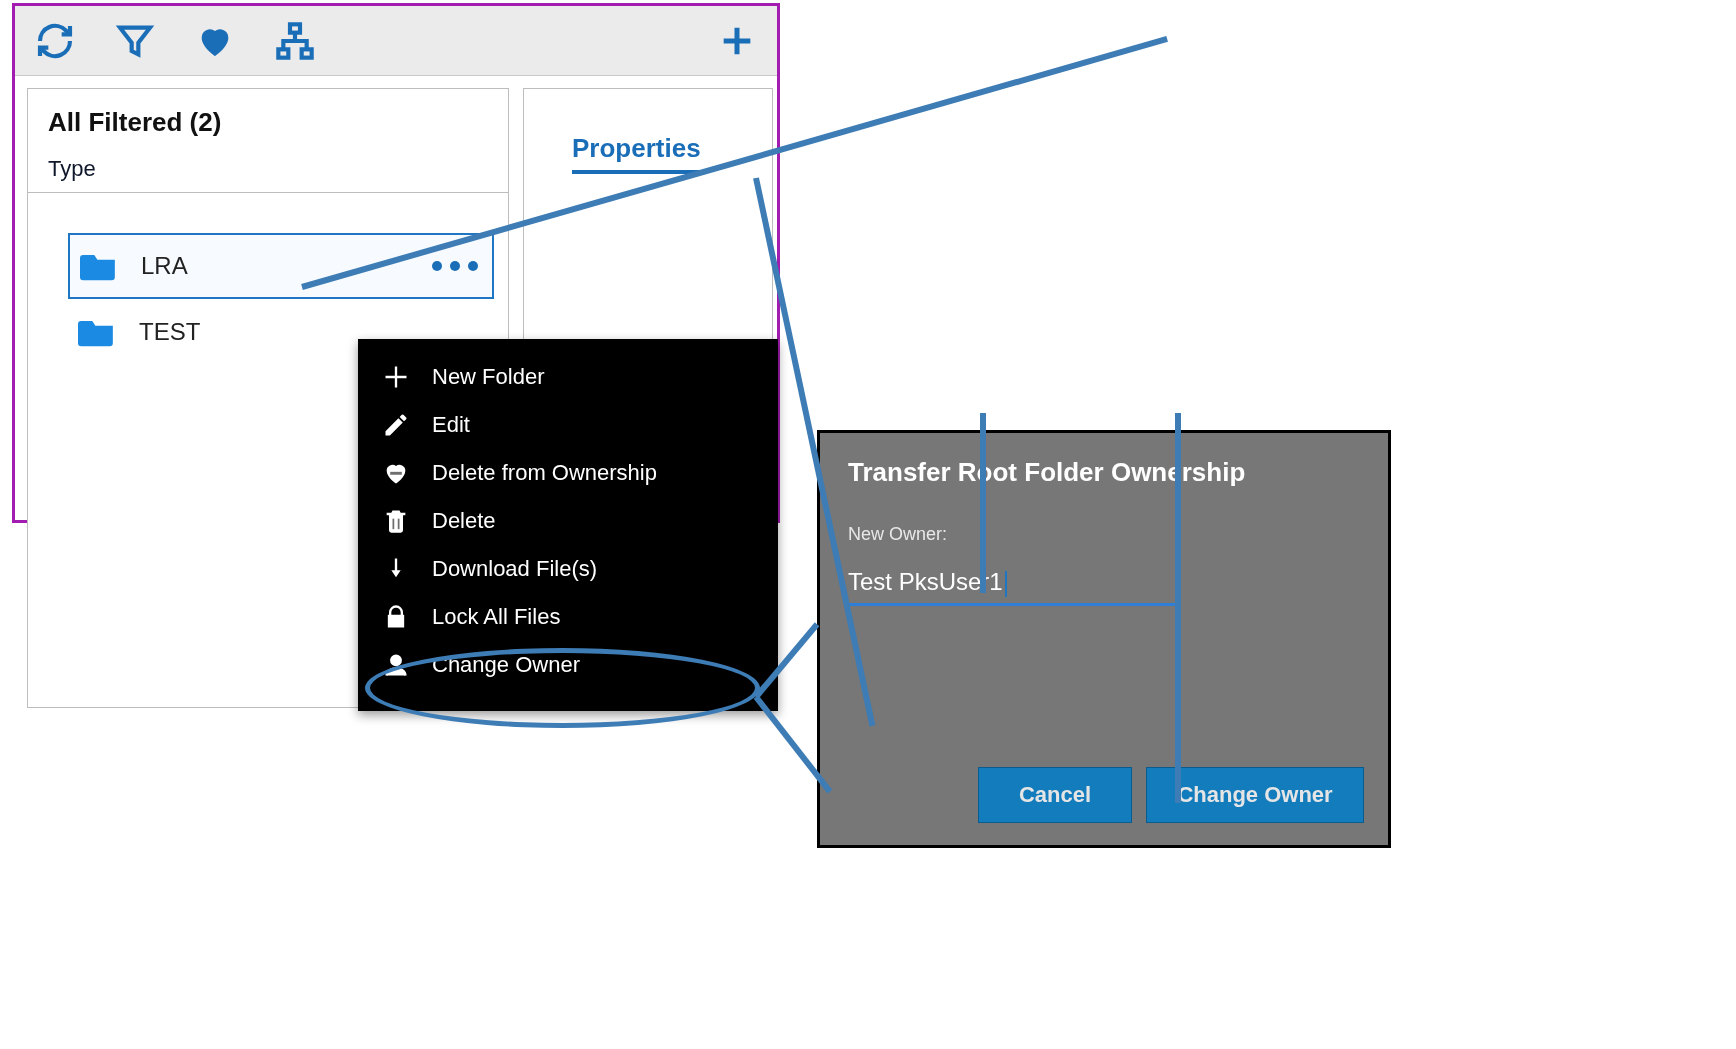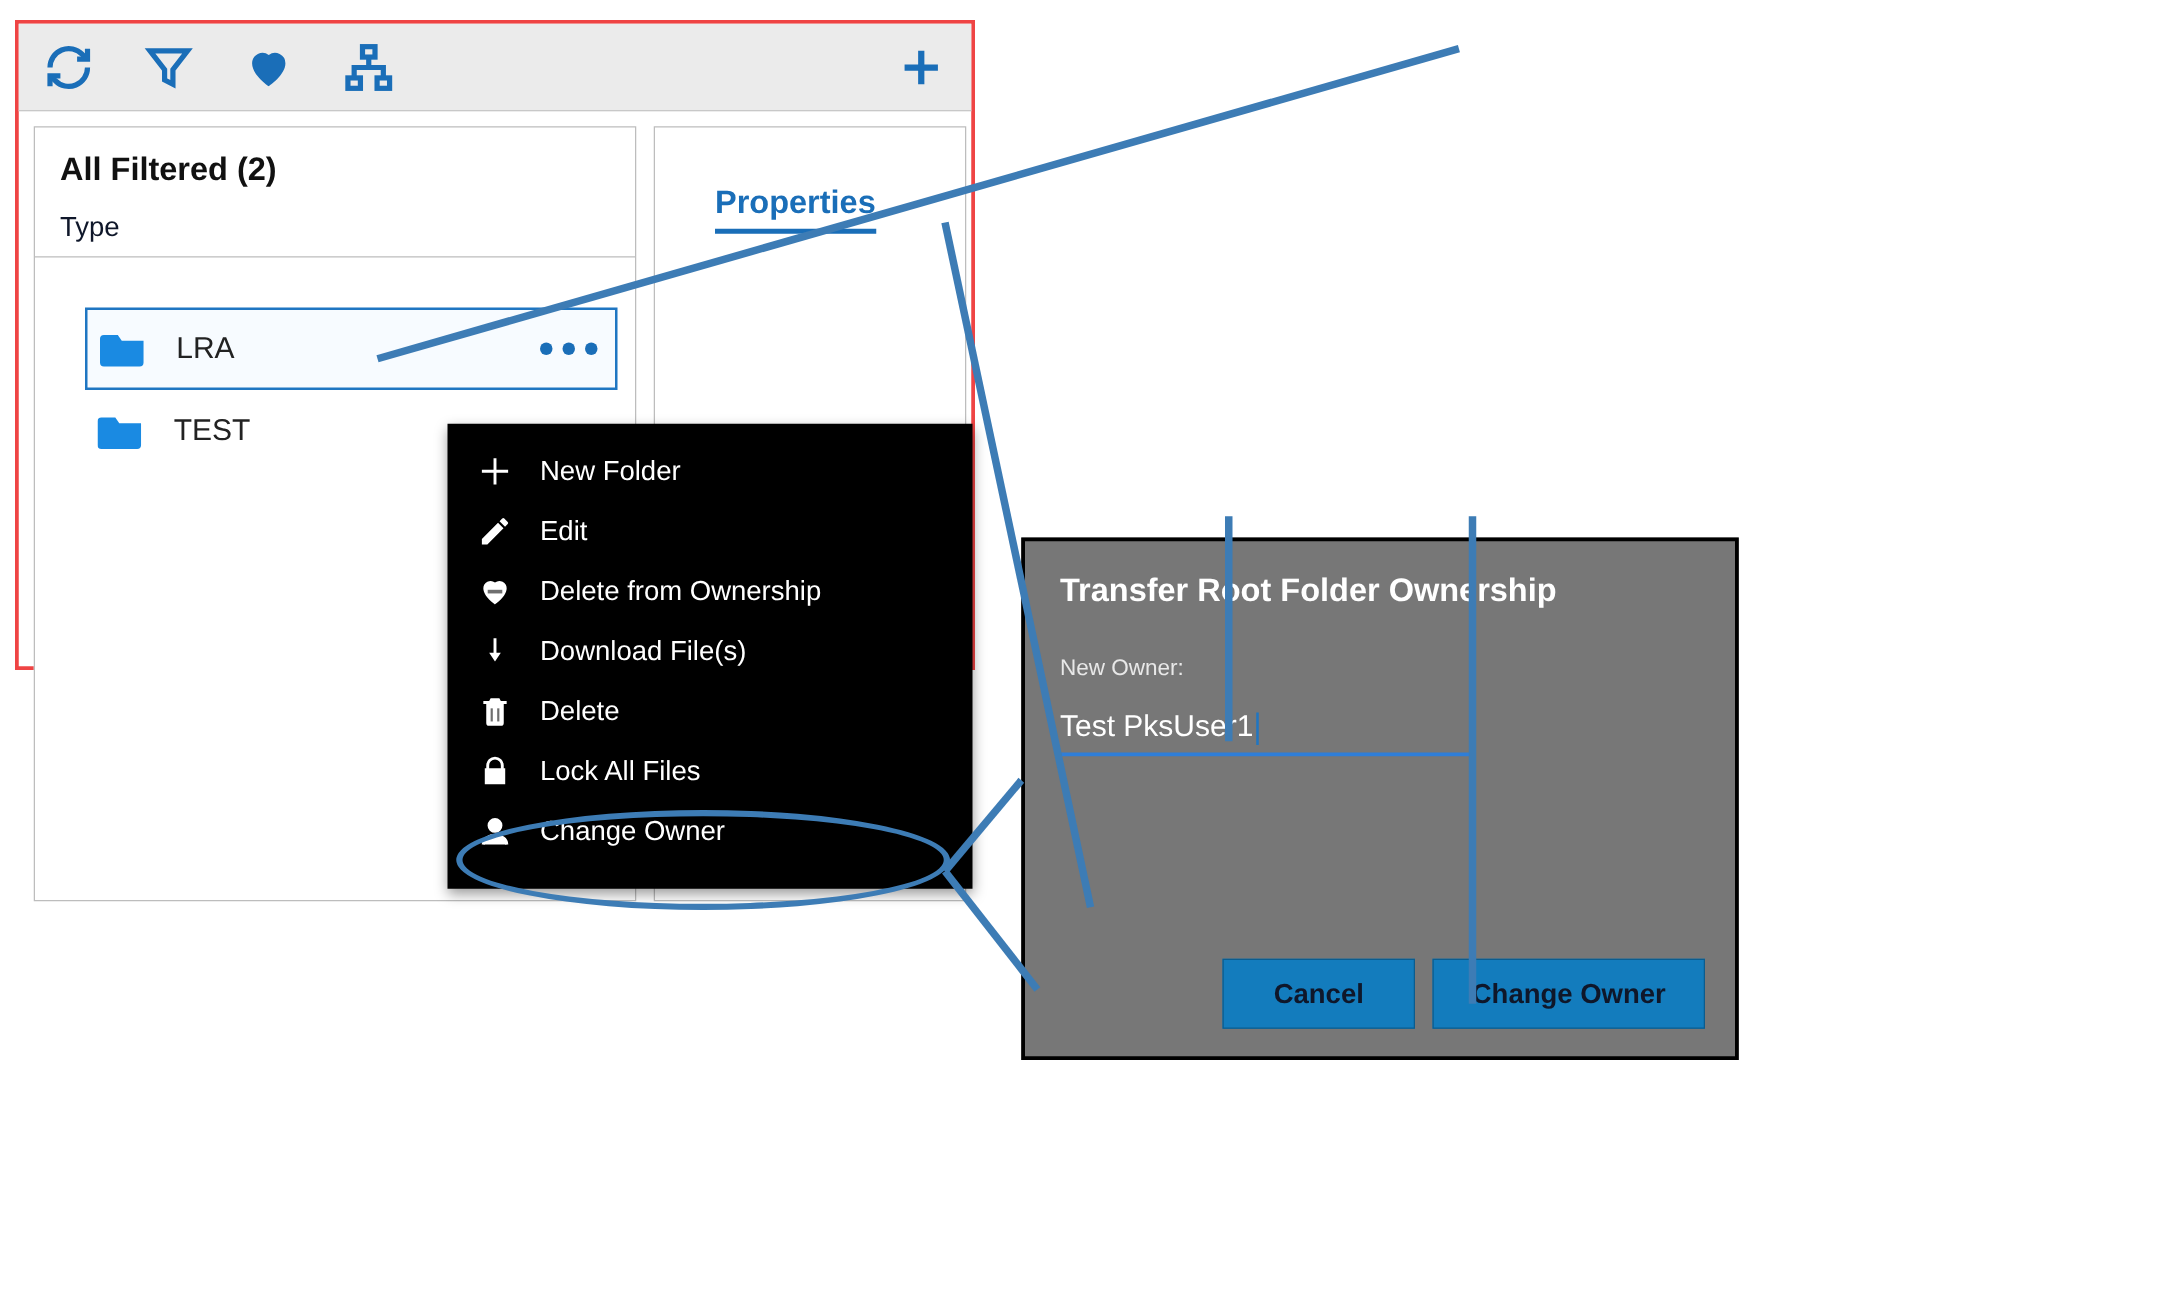--- a/index.html
+++ b/index.html
@@ -9,24 +9,24 @@
     width: 1736px;
     height: 1049px;
     position: relative;
     overflow: hidden;
   }
 
   
   .main-panel {
     position: absolute;
     left: 12px;
-    top: 16px;
+    top: 3px;
     width: 768px;
     height: 520px;
-    border: 3px solid #ef4444;
+    border: 3px solid #a21caf;
   }
 
   .toolbar {
     height: 70px;
     background: #ebebeb;
     border-bottom: 1px solid #c8c8c8;
     display: flex;
     align-items: center;
     padding: 0 18px;
     gap: 36px;
@@ -166,21 +166,21 @@
   }
   .dlg-buttons {
     position:absolute;
     right: 24px;
     bottom: 22px;
     display:flex;
     gap: 14px;
   }
   .dlg-btn {
     background:#137cbd;
-    color:#0f172a;
+    color:#e5e5e5;
     font-size:22px;
     font-weight:bold;
     border:1px solid #0b5c8e;
     padding: 14px 0;
     text-align:center;
     cursor:pointer;
   }
   .dlg-btn.cancel { width: 154px; }
   .dlg-btn.confirm { width: 218px; }
 </style>
@@ -274,34 +274,34 @@
         <svg viewBox="0 0 24 24">
           <path d="M12 21s-8-5.3-8-11a5 5 0 0 1 8-4 5 5 0 0 1 8 4c0 5.7-8 11-8 11z"></path>
           <rect x="7" y="11" width="10" height="2.5" fill="#6f6f6f"></rect>
         </svg>
       </span>
     <span>Delete from Ownership</span>
   </div>
   <div class="ctx-item">
     <span class="ci">
         <svg viewBox="0 0 24 24">
-          <path d="M11 3h2v10h3l-4 6-4-6h3V3z"></path>
-        </svg>
-      </span>
-    <span>Download File(s)</span>
-  </div>
-  <div class="ctx-item">
-    <span class="ci">
-        <svg viewBox="0 0 24 24">
           <path d="M6 7h12v13a2 2 0 0 1-2 2H8a2 2 0 0 1-2-2V7zm3-4h6l1 2h4v2H4V5h4l1-2z"></path>
           <rect x="9" y="10" width="1.5" height="9" fill="#6f6f6f"></rect>
           <rect x="13.5" y="10" width="1.5" height="9" fill="#6f6f6f"></rect>
         </svg>
       </span>
     <span>Delete</span>
+  </div>
+  <div class="ctx-item">
+    <span class="ci">
+        <svg viewBox="0 0 24 24">
+          <path d="M11 3h2v10h3l-4 6-4-6h3V3z"></path>
+        </svg>
+      </span>
+    <span>Download File(s)</span>
   </div>
   <div class="ctx-item">
     <span class="ci">
         <svg viewBox="0 0 24 24">
           <path d="M6 10V8a6 6 0 0 1 12 0v2h1v11H5V10h1zm2 0h8V8a4 4 0 0 0-8 0v2z"></path>
         </svg>
       </span>
     <span>Lock All Files</span>
   </div>
   <div class="ctx-item">

